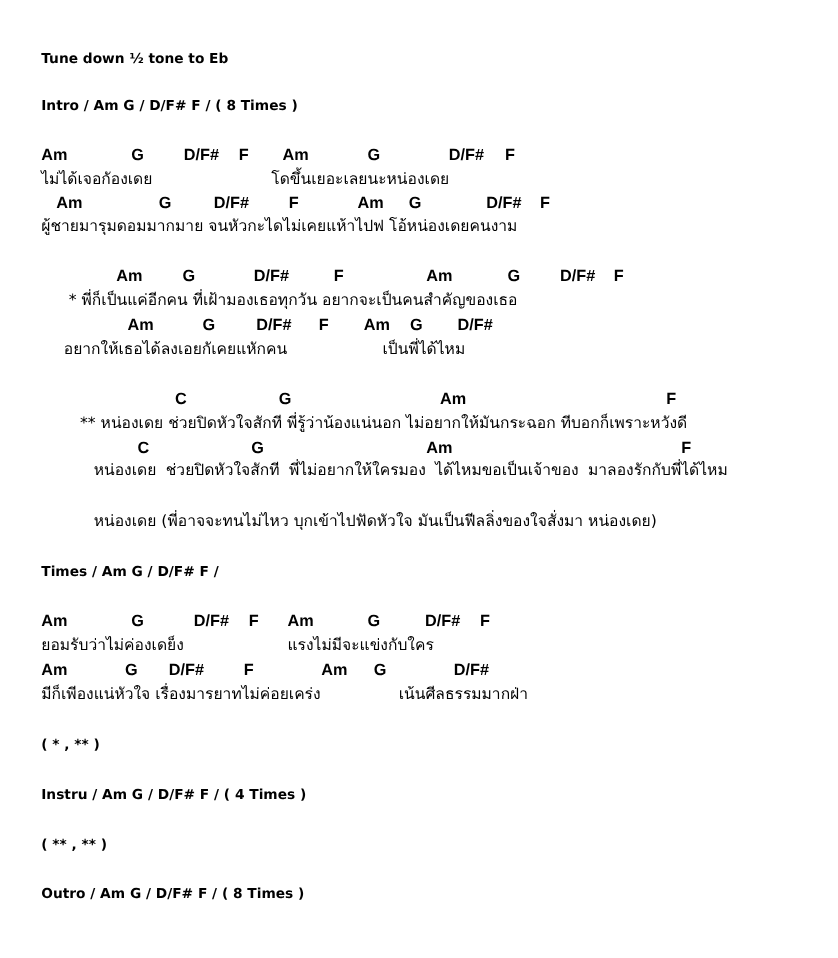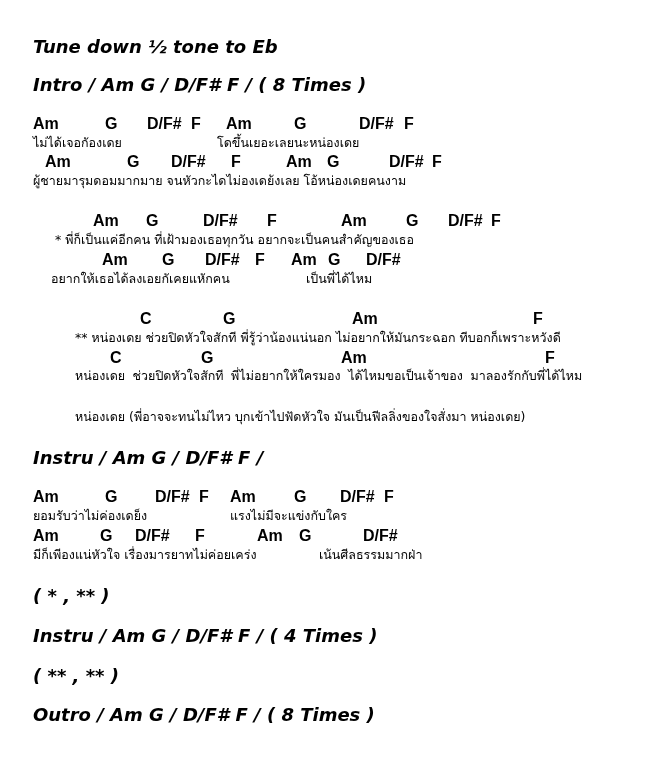--- a/index.html
+++ b/index.html
@@ -1,19 +1,19 @@
 <!DOCTYPE html>
 <html><head>
 <meta charset="utf-8">
 <style>
   html, body { margin:0; padding:0; background:#ffffff; }
   body { width:670px; height:766px; position:relative; overflow:hidden; color:#000; }
-  .b { position:absolute; white-space:nowrap; font-family:"DejaVu Sans", sans-serif; font-weight:bold; font-size:18px; line-height:16px;font-style:italic; }
+  .b { position:absolute; white-space:nowrap; font-family:"DejaVu Sans", sans-serif; font-weight:bold; font-size:11px; line-height:16px; }
   .t { position:absolute; white-space:nowrap; font-family:"DejaVu Sans", sans-serif; font-size:12.5px; line-height:18px; }
-  .ch { position:absolute; white-space:nowrap; font-family:"Liberation Sans", sans-serif; font-weight:bold; font-size:16px; line-height:16px; }
+  .ch { position:absolute; white-space:nowrap; font-family:"Liberation Sans", sans-serif; font-weight:bold; font-size:13px; line-height:16px; }
 </style>
 </head>
 <body>
 
 <div>
 
   <div class="b" style="left:33px;top:39px;">Tune down  ½ tone to Eb</div>
   <div class="b" style="left:33px;top:77px;">Intro  / Am G / D/F# F / ( 8 Times )</div>
 
   <div>
@@ -32,21 +32,21 @@
     <div>
       <span class="ch" style="left:45px;top:154px;">Am</span>
       <span class="ch" style="left:127px;top:154px;">G</span>
       <span class="ch" style="left:171px;top:154px;">D/F#</span>
       <span class="ch" style="left:231px;top:154px;">F</span>
       <span class="ch" style="left:286px;top:154px;">Am</span>
       <span class="ch" style="left:327px;top:154px;">G</span>
       <span class="ch" style="left:389px;top:154px;">D/F#</span>
       <span class="ch" style="left:432px;top:154px;">F</span>
     </div>
-    <span class="t" style="left:33px;top:172px;">ผู้ชายมารุมดอมมากมาย จนหัวกะไดไม่องเดย้งเลย โอ้หน่องเดยคนงาม</span>
+    <span class="t" style="left:33px;top:172px;">ผู้ชายมารุมดอมมากมาย จนหัวกะไดไม่เคยแห้าไปฟ โอ้หน่องเดยคนงาม</span>
   </div>
 
   <div>
     <div>
       <span class="ch" style="left:93px;top:213px;">Am</span>
       <span class="ch" style="left:146px;top:213px;">G</span>
       <span class="ch" style="left:203px;top:213px;">D/F#</span>
       <span class="ch" style="left:267px;top:213px;">F</span>
       <span class="ch" style="left:341px;top:213px;">Am</span>
       <span class="ch" style="left:406px;top:213px;">G</span>
@@ -67,32 +67,32 @@
     <span class="t" style="left:306px;top:270px;">เป็นพี่ได้ไหม</span>
   </div>
 
   <div>
     <div>
       <span class="ch" style="left:140px;top:311px;">C</span>
       <span class="ch" style="left:223px;top:311px;">G</span>
       <span class="ch" style="left:352px;top:311px;">Am</span>
       <span class="ch" style="left:533px;top:311px;">F</span>
     </div>
-    <span class="t" style="left:75px;top:329px;">** หน่องเดย ช่วยปิดหัวใจสักที   พี่รู้ว่าน้องแน่นอก ไม่อยากให้มันกระฉอก ทีบอกก็เพราะหวังดี</span>
+    <span class="t" style="left:64px;top:329px;">** หน่องเดย ช่วยปิดหัวใจสักที   พี่รู้ว่าน้องแน่นอก ไม่อยากให้มันกระฉอก ทีบอกก็เพราะหวังดี</span>
     <div>
       <span class="ch" style="left:110px;top:350px;">C</span>
       <span class="ch" style="left:201px;top:350px;">G</span>
       <span class="ch" style="left:341px;top:350px;">Am</span>
       <span class="ch" style="left:545px;top:350px;">F</span>
     </div>
     <span class="t" style="left:75px;top:368px;font-family:Liberation Mono, monospace;">หน่องเดย ช่วยปิดหัวใจสักที พี่ไม่อยากให้ใครมอง ได้ไหมขอเป็นเจ้าของ มาลองรักกับพี่ได้ไหม</span>
     <span class="t" style="left:75px;top:408px;">หน่องเดย (พี่อาจจะทนไม่ไหว บุกเข้าไปฟัดหัวใจ มันเป็นฟีลลิ่งของใจสั่งมา หน่องเดย)</span>
   </div>
 
-  <div class="b" style="left:33px;top:450px;">Instru  / Am G / D/F# F /</div>
+  <div class="b" style="left:33px;top:450px;">Times  / Am G / D/F# F /</div>
 
   <div>
     <div>
       <span class="ch" style="left:33px;top:489px;">Am</span>
       <span class="ch" style="left:105px;top:489px;">G</span>
       <span class="ch" style="left:155px;top:489px;">D/F#</span>
       <span class="ch" style="left:199px;top:489px;">F</span>
       <span class="ch" style="left:230px;top:489px;">Am</span>
       <span class="ch" style="left:294px;top:489px;">G</span>
       <span class="ch" style="left:340px;top:489px;">D/F#</span>

